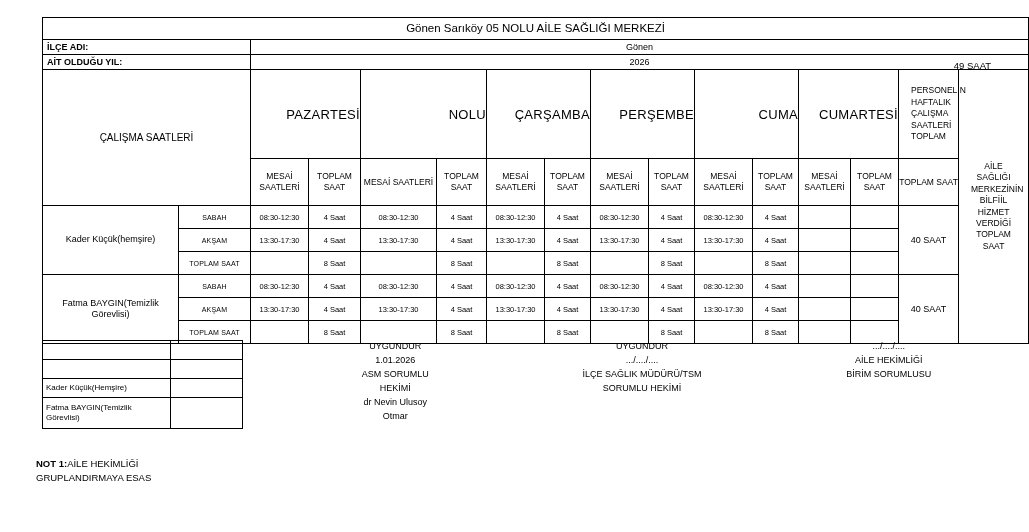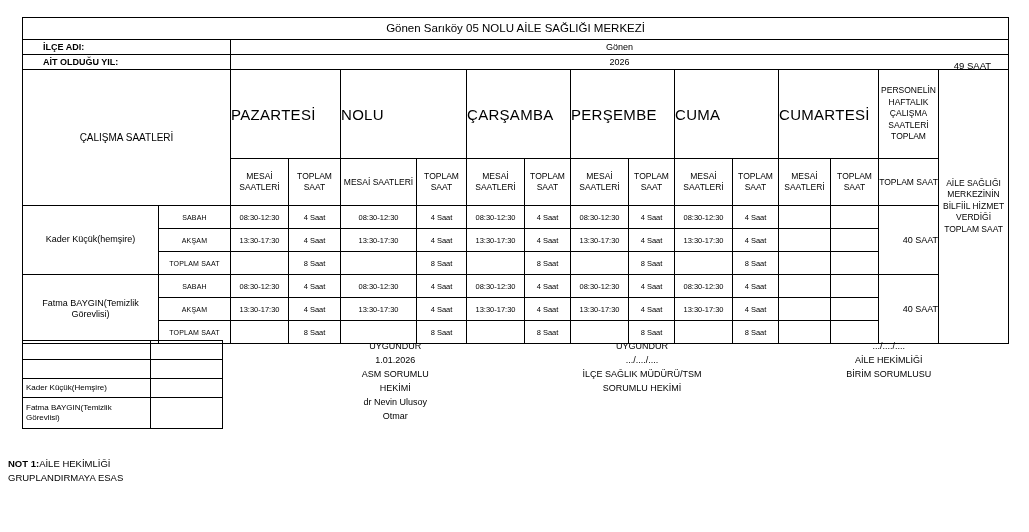--- a/index.html
+++ b/index.html
@@ -5,68 +5,68 @@
   html,body{margin:0;padding:0;}
   body{
     width:1029px;height:532px;
     background:#ffffff;
     font-family:"Liberation Sans", sans-serif;
     color:#000;
     position:relative;
     overflow:hidden;
   }
   .sheet{position:absolute;left:22px;top:17px;width:985px;}
-  table{border-collapse:collapse;}
+  table{border-collapse:collapse;margin-left:20px;}
   td,th{border:1px solid #000;padding:0;font-weight:normal;}
   .main{width:985px;table-layout:fixed;}
   .title{
     text-align:center;font-size:11.5px;padding:4px 0 5px 0;
   }
   .lbl{
-    font-size:9px;font-weight:bold;padding:2px 20px;
+    font-size:9px;font-weight:bold;padding:2px 4px;
   }
   .ctr{text-align:center;}
   .hdr-day{
-    text-align:left;font-size:15px;letter-spacing:.3px;
+    text-align:right;font-size:13px;letter-spacing:.3px;
     height:88px;vertical-align:middle;
   }
   .hdr-sub{
     text-align:center;font-size:8.5px;line-height:1.25;
     height:46px;vertical-align:middle;
   }
   .hdr-right{
     text-align:center;font-size:8.5px;line-height:1.35;
-    vertical-align:middle;padding:3px 2px;
+    vertical-align:middle;padding:3px 12px;
   }
   .calisma{
     text-align:center;font-size:10px;vertical-align:middle;
   }
   .person{
     text-align:center;font-size:9px;vertical-align:middle;padding:3px 2px;line-height:1.25;
   }
   .shift{
     text-align:center;font-size:7px;padding:4px 2px;letter-spacing:.2px;
   }
   .cell{
     text-align:center;font-size:7.5px;padding:4px 2px;height:14px;
   }
   .tot-week{
-    text-align:right;font-size:9px;vertical-align:middle;
+    text-align:center;font-size:9px;vertical-align:middle;
   }
   
   .lower{position:absolute;left:22px;top:340px;width:985px;}
   .sigtable{width:200px;table-layout:fixed;}
   .sigtable td{font-size:8px;padding:2px 3px;height:14px;}
   .sig-h{text-align:center;font-size:8px;line-height:1.3;padding:4px 2px;}
   .sig-name{font-size:7.5px;line-height:1.25;}
   .blocks{position:absolute;left:250px;top:0;width:740px;display:flex;}
   .block{flex:1;text-align:center;font-size:9px;line-height:1.55;}
   .block div{white-space:pre-line;}
   .note{
-    position:absolute;left:8px;top:457px;font-size:9.5px;line-height:1.5;
+    position:absolute;left:36px;top:457px;font-size:9.5px;line-height:1.5;
   }
   .note b{font-weight:bold;}
 </style>
 </head>
 <body>
 
 <div class="sheet">
   <table class="main">
     <colgroup>
       <col style="width:136px">

